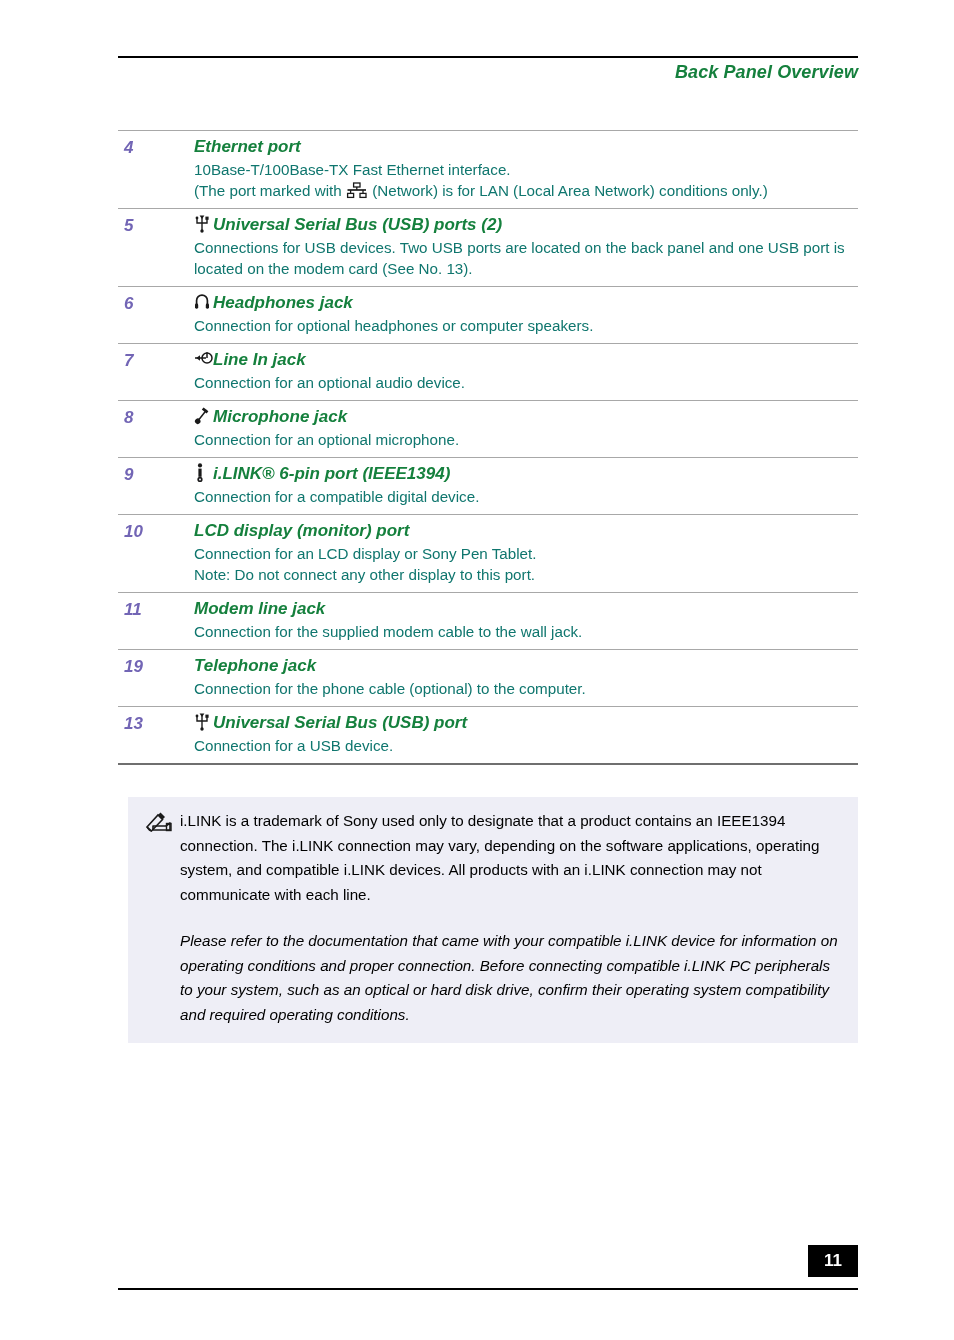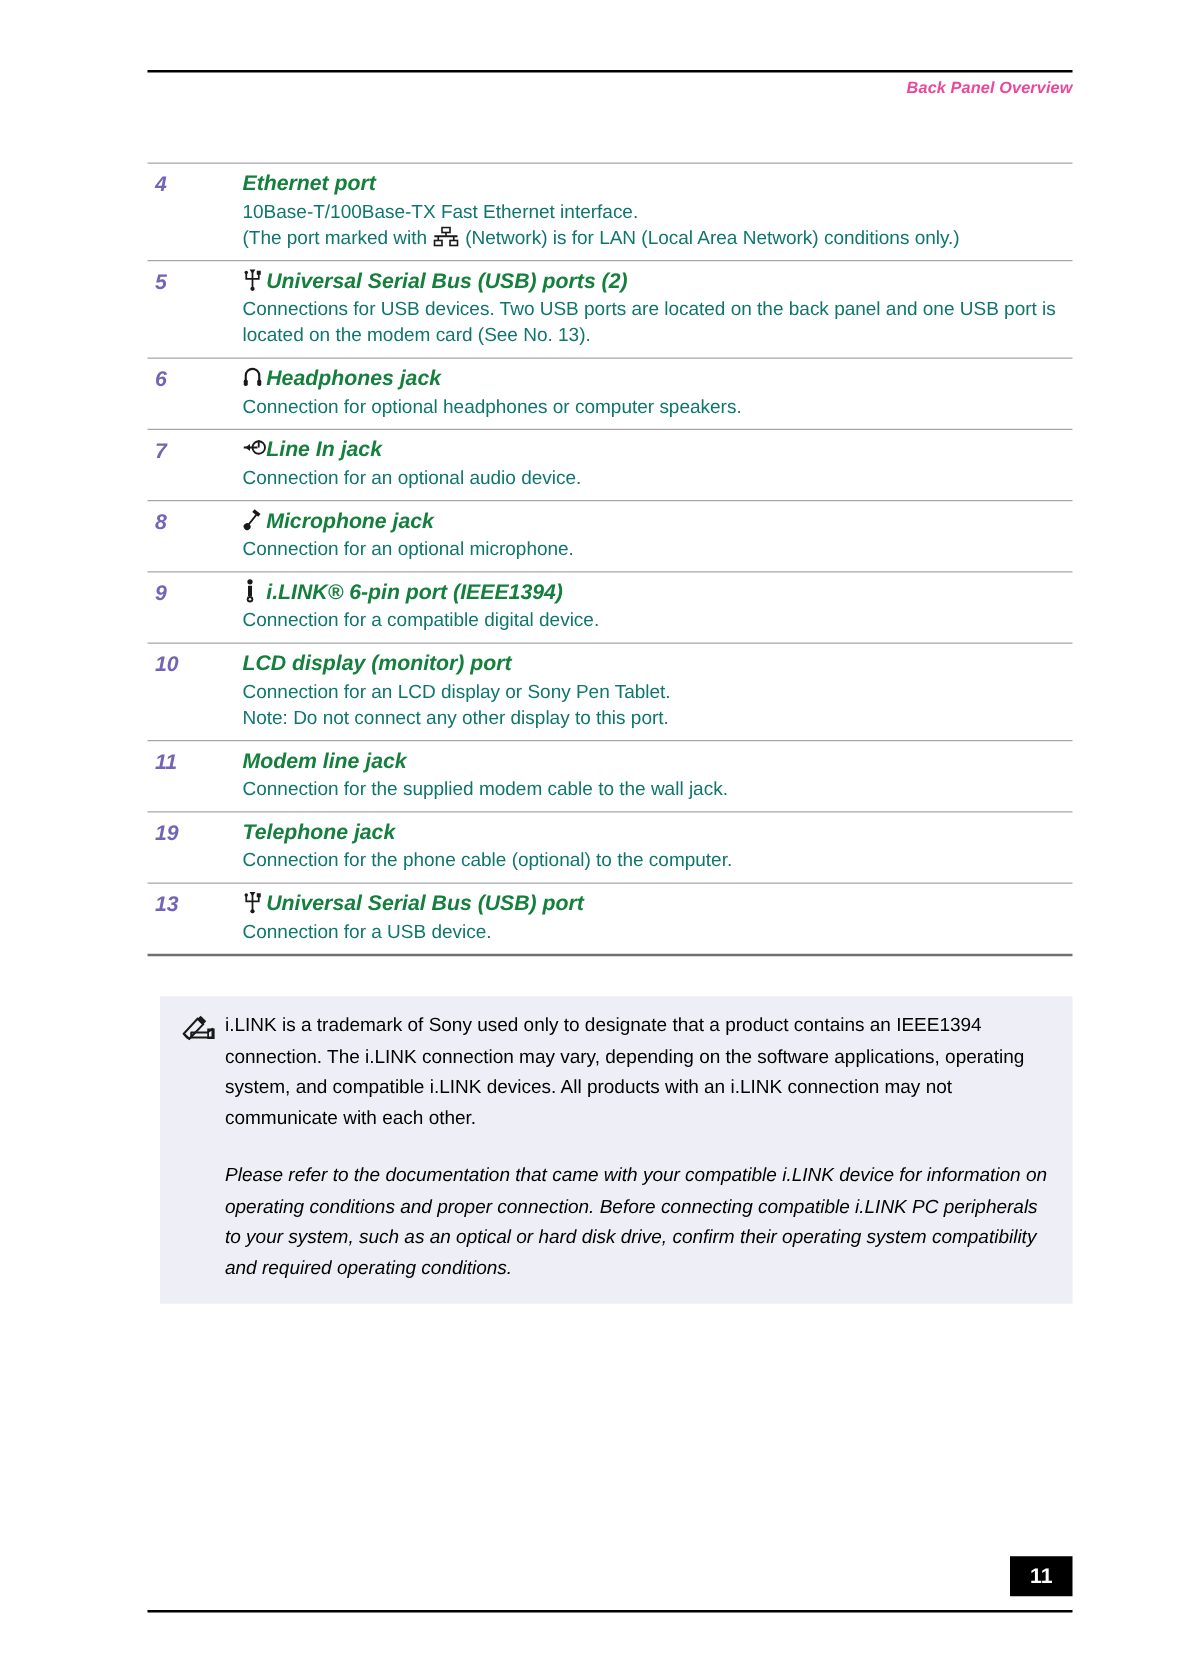--- a/index.html
+++ b/index.html
@@ -31,24 +31,24 @@
     width: 740px;
     height: 2px;
     background: #000000;
   }
   .header-title {
     position: absolute;
     left: 118px;
     top: 62px;
     width: 740px;
     text-align: right;
-    font-size: 13px;
+    font-size: 18px;
     font-style: italic;
     font-weight: bold;
-    color: #ec4899;
+    color: #15803d;
     letter-spacing: 0.1px;
   }
 
   
   .entries {
     position: absolute;
     left: 118px;
     top: 130px;
     width: 740px;
   }
@@ -319,21 +319,21 @@
     <div class="note-first">
       <span class="note-icon">
         <svg width="30" height="22" viewBox="0 0 30 22">
           <path d="M3 16 L14 4 L18.5 8.5 L7.5 20 Z" fill="none" stroke="#1a1a1a" stroke-width="1.6"></path>
           <path d="M14 4 L16.5 1.5 L21 6 L18.5 8.5 Z" fill="#1a1a1a"></path>
           <path d="M3 16 L5.5 19 L7.5 20" fill="none" stroke="#1a1a1a" stroke-width="1.6"></path>
           <path d="M9 15 L22 15 L26 12 L26 19 L22 19 L9 19 Z" fill="none" stroke="#1a1a1a" stroke-width="1.6" stroke-linejoin="round"></path>
           <rect x="22.5" y="12.5" width="4.5" height="7" fill="none" stroke="#1a1a1a" stroke-width="1.4"></rect>
         </svg>
       </span>
-      <span>i.LINK is a trademark of Sony used only to designate that a product contains an IEEE1394 connection. The i.LINK connection may vary, depending on the software applications, operating system, and compatible i.LINK devices. All products with an i.LINK connection may not communicate with each other.</span>
+      <span>i.LINK is a trademark of Sony used only to designate that a product contains an IEEE1394 connection. The i.LINK connection may vary, depending on the software applications, operating system, and compatible i.LINK devices. All products with an i.LINK connection may not communicate with each line.</span>
     </div>
     <div class="note-second">Please refer to the documentation that came with your compatible i.LINK device for information on operating conditions and proper connection. Before connecting compatible i.LINK PC peripherals to your system, such as an optical or hard disk drive, confirm their operating system compatibility and required operating conditions.</div>
   </div>
 
   <div class="footer-rule"></div>
   <div class="page-number">11</div>
 
 </div>
 
 </body></html>

